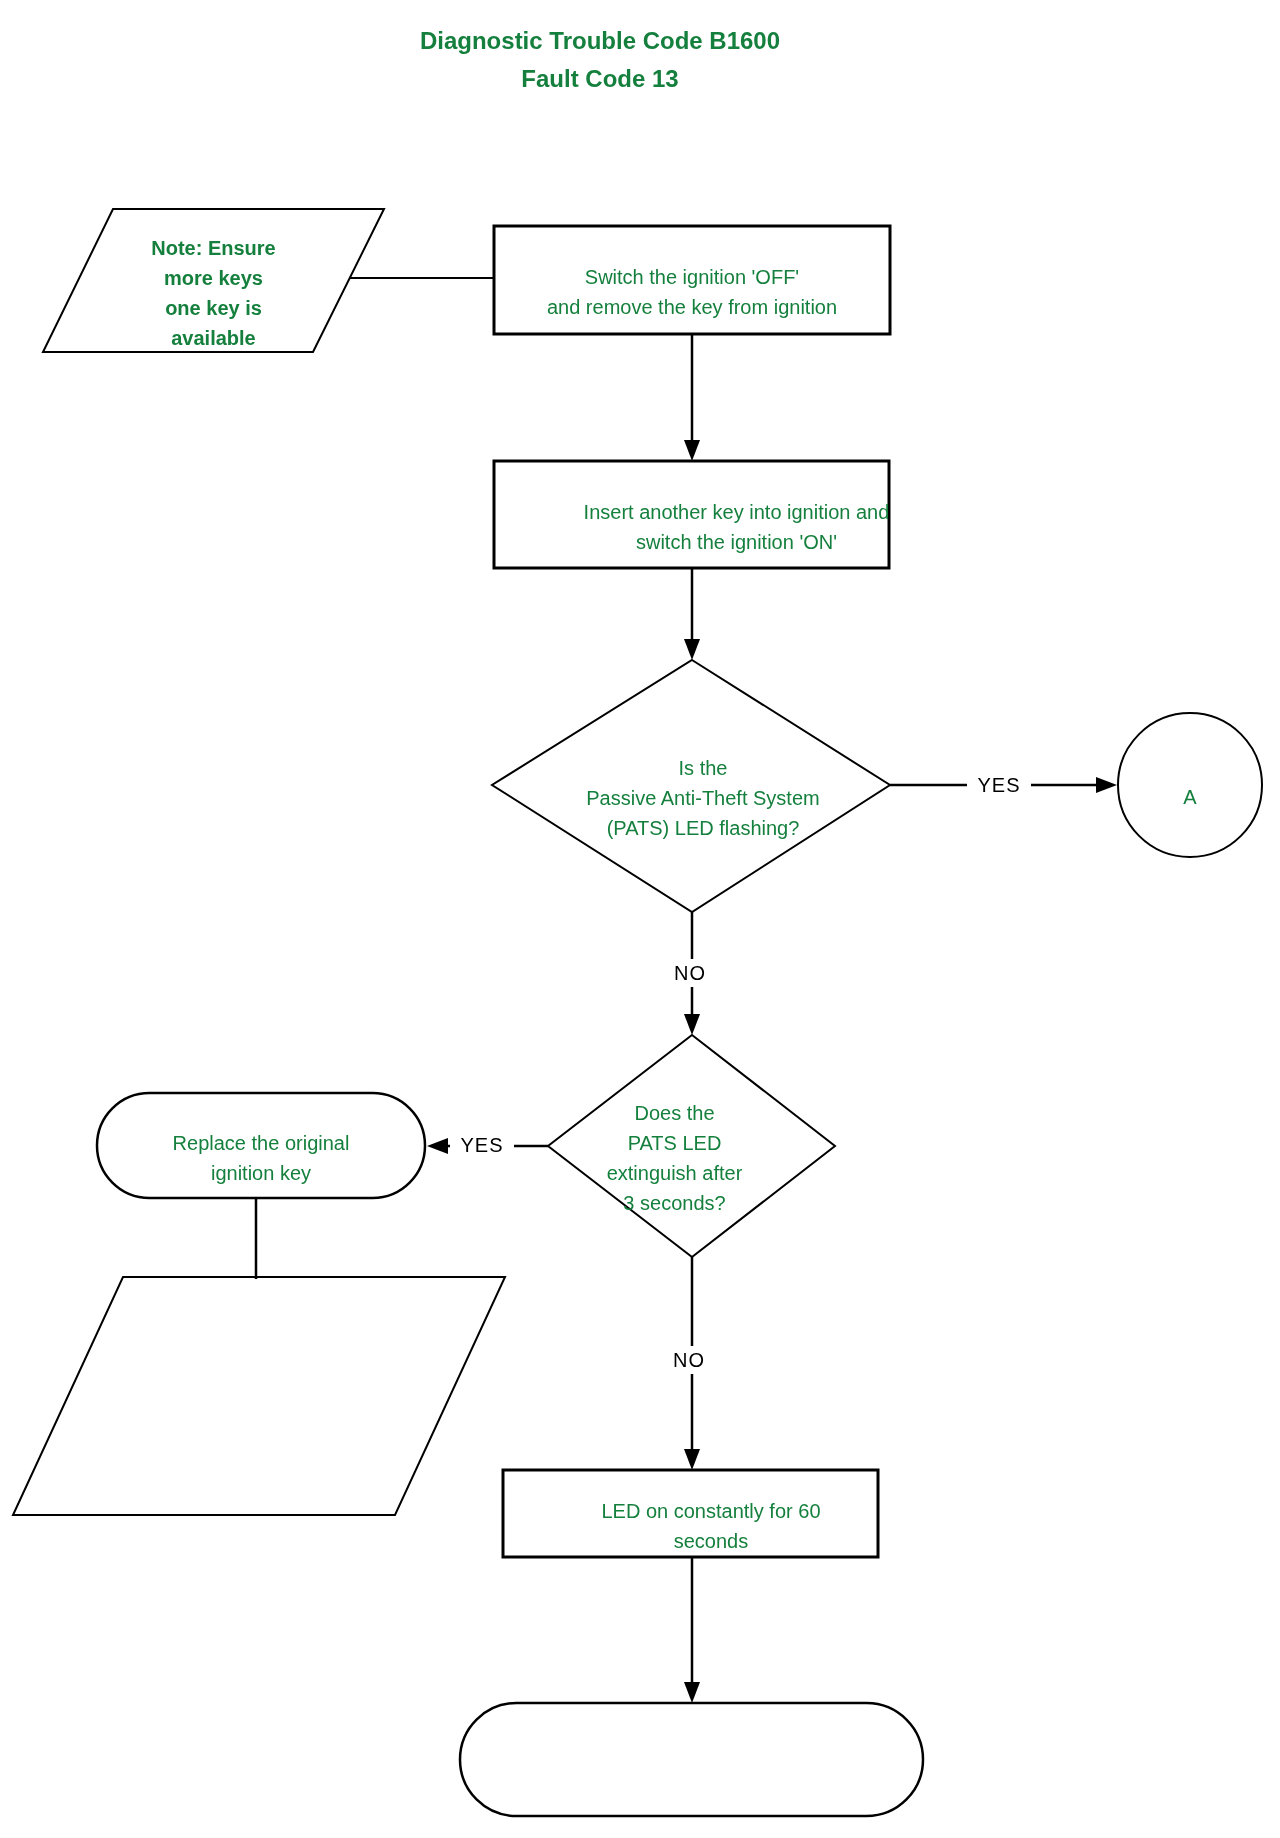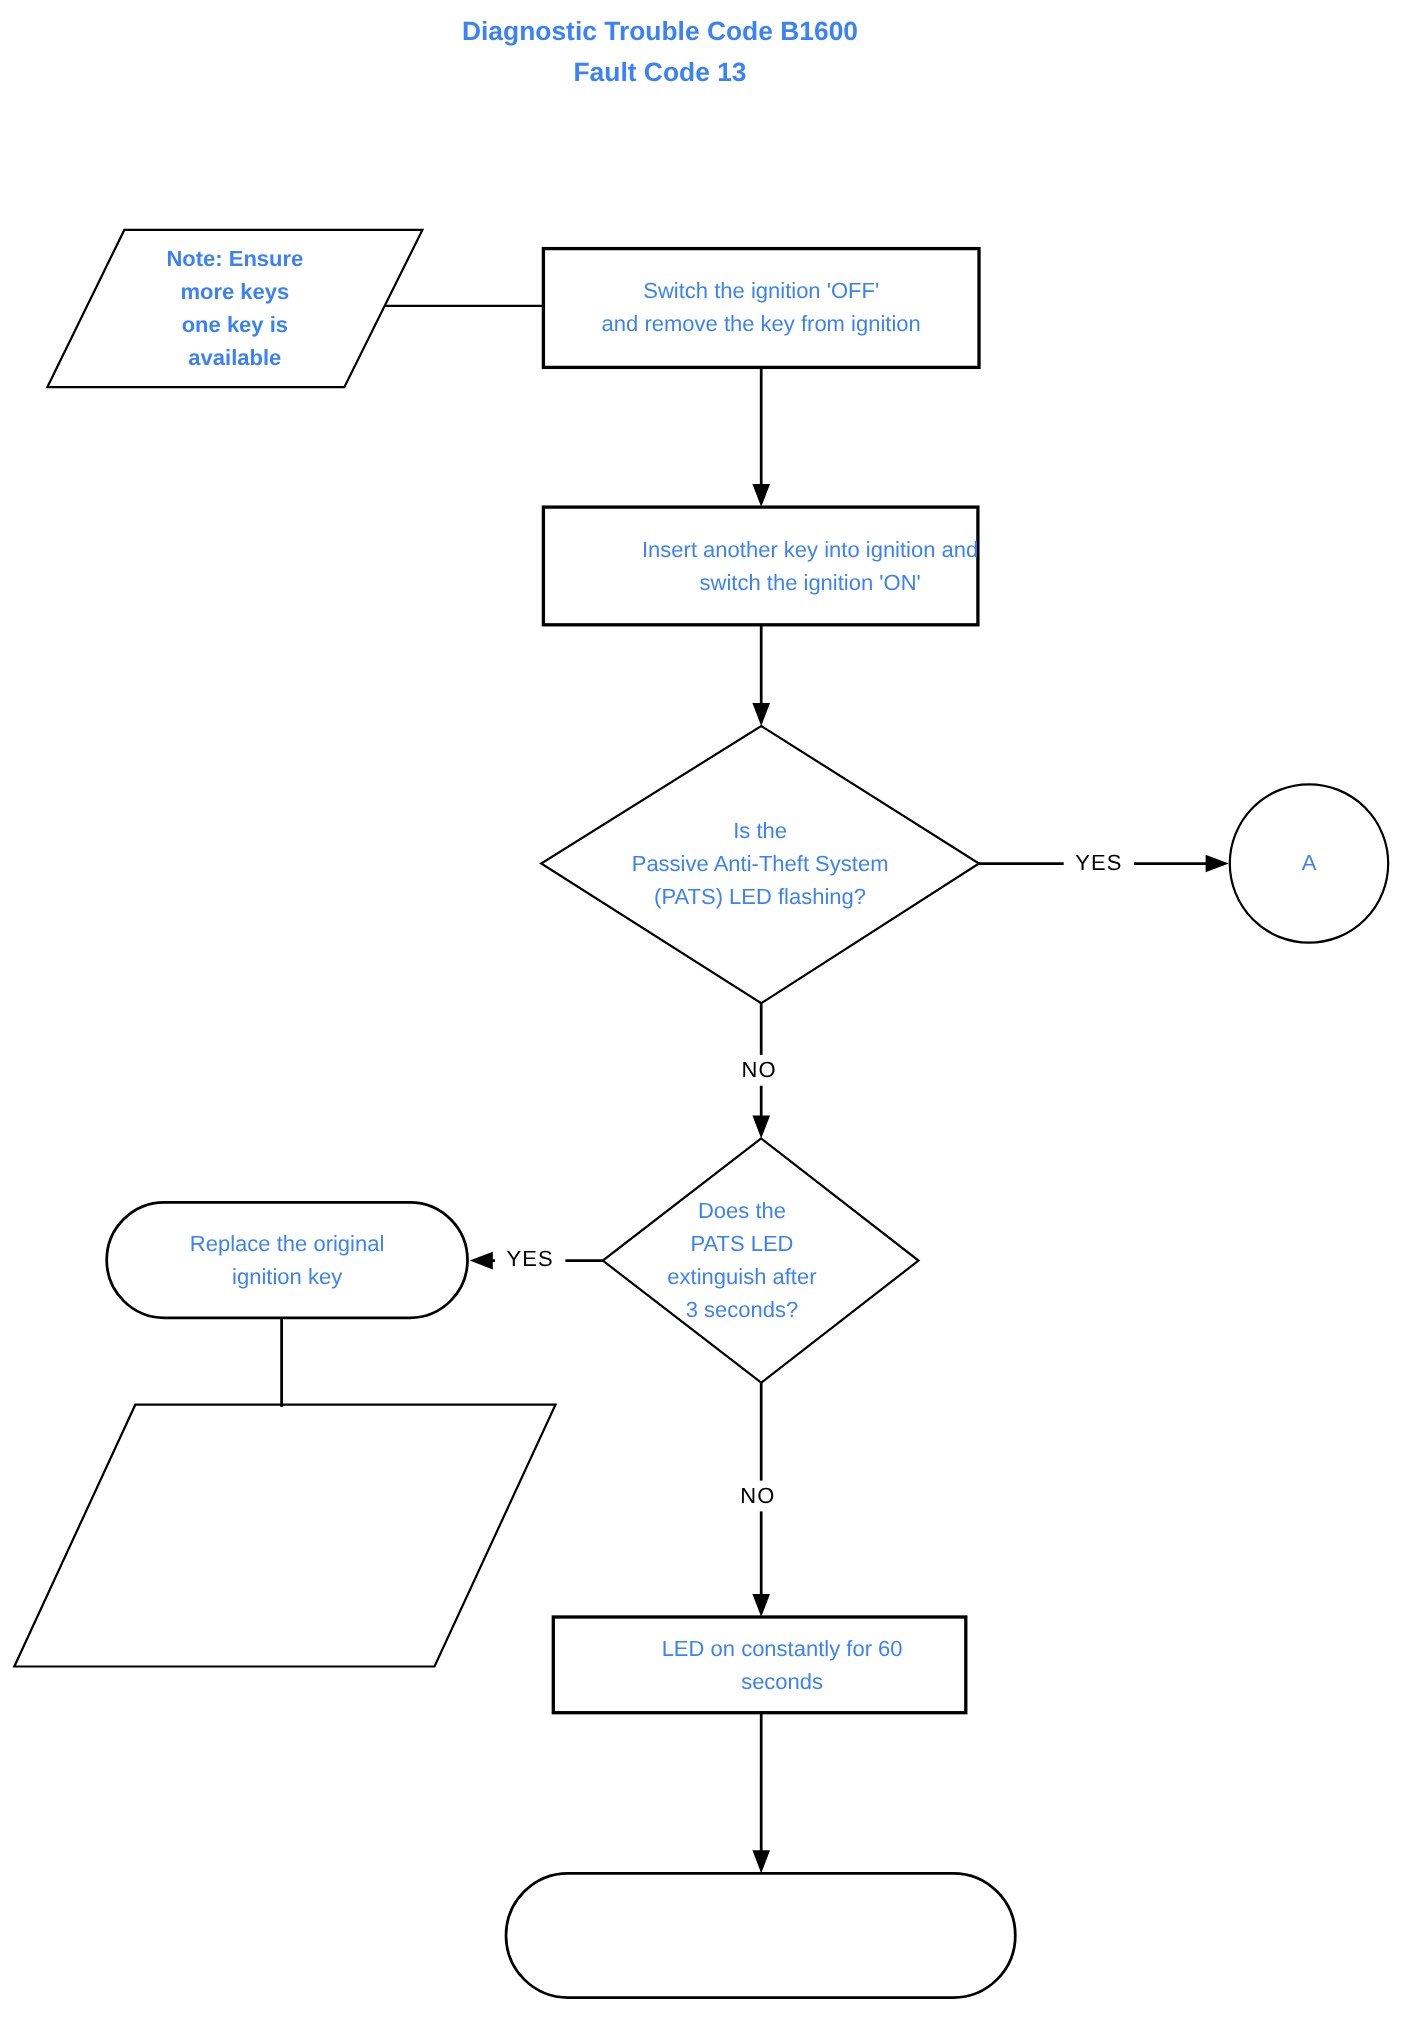--- a/index.html
+++ b/index.html
@@ -19,21 +19,22 @@
   svg.layer {
     position: absolute;
     left: 0;
     top: 0;
   }
   .txt {
     position: absolute;
     display: flex;
     align-items: center;
     justify-content: center;
-    color: #3b82f6;
+    color: #15803d;
+    margin-top: 12px;
   }
   .txt .t {
     display: block;
     width: 100%;
     text-align: center;
     white-space: pre-line;
   }
   .node-text { font-size: 20px; line-height: 30px; }
   .bold { font-weight: bold; }
   .title-text { font-size: 24px; line-height: 38px; font-weight: bold; }
@@ -115,21 +116,21 @@
   <div class="txt node-text" style="left:494px; top:226px; width:396px; height:108px;border-radius:28px;">
     <span class="t">Switch the ignition 'OFF'
 and remove the key from ignition</span>
   </div>
 
   <div class="txt node-text" style="left:494px; top:461px; width:395px; height:107px;padding-left:45px;">
     <span class="t">Insert another key into ignition and
 switch the ignition 'ON'</span>
   </div>
 
-  <div class="txt node-text" style="left:492px; top:660px; width:398px; height:252px;">
+  <div class="txt node-text" style="left:504px; top:660px; width:398px; height:252px;">
     <span class="t">Is the
 Passive Anti-Theft System
 (PATS) LED flashing?</span>
   </div>
 
   <div class="txt node-text" style="left:1118px; top:713px; width:144px; height:144px;">
     <span class="t">A</span>
   </div>
 
   <div class="txt node-text" style="left:531px; top:1035px; width:287px; height:222px;">

